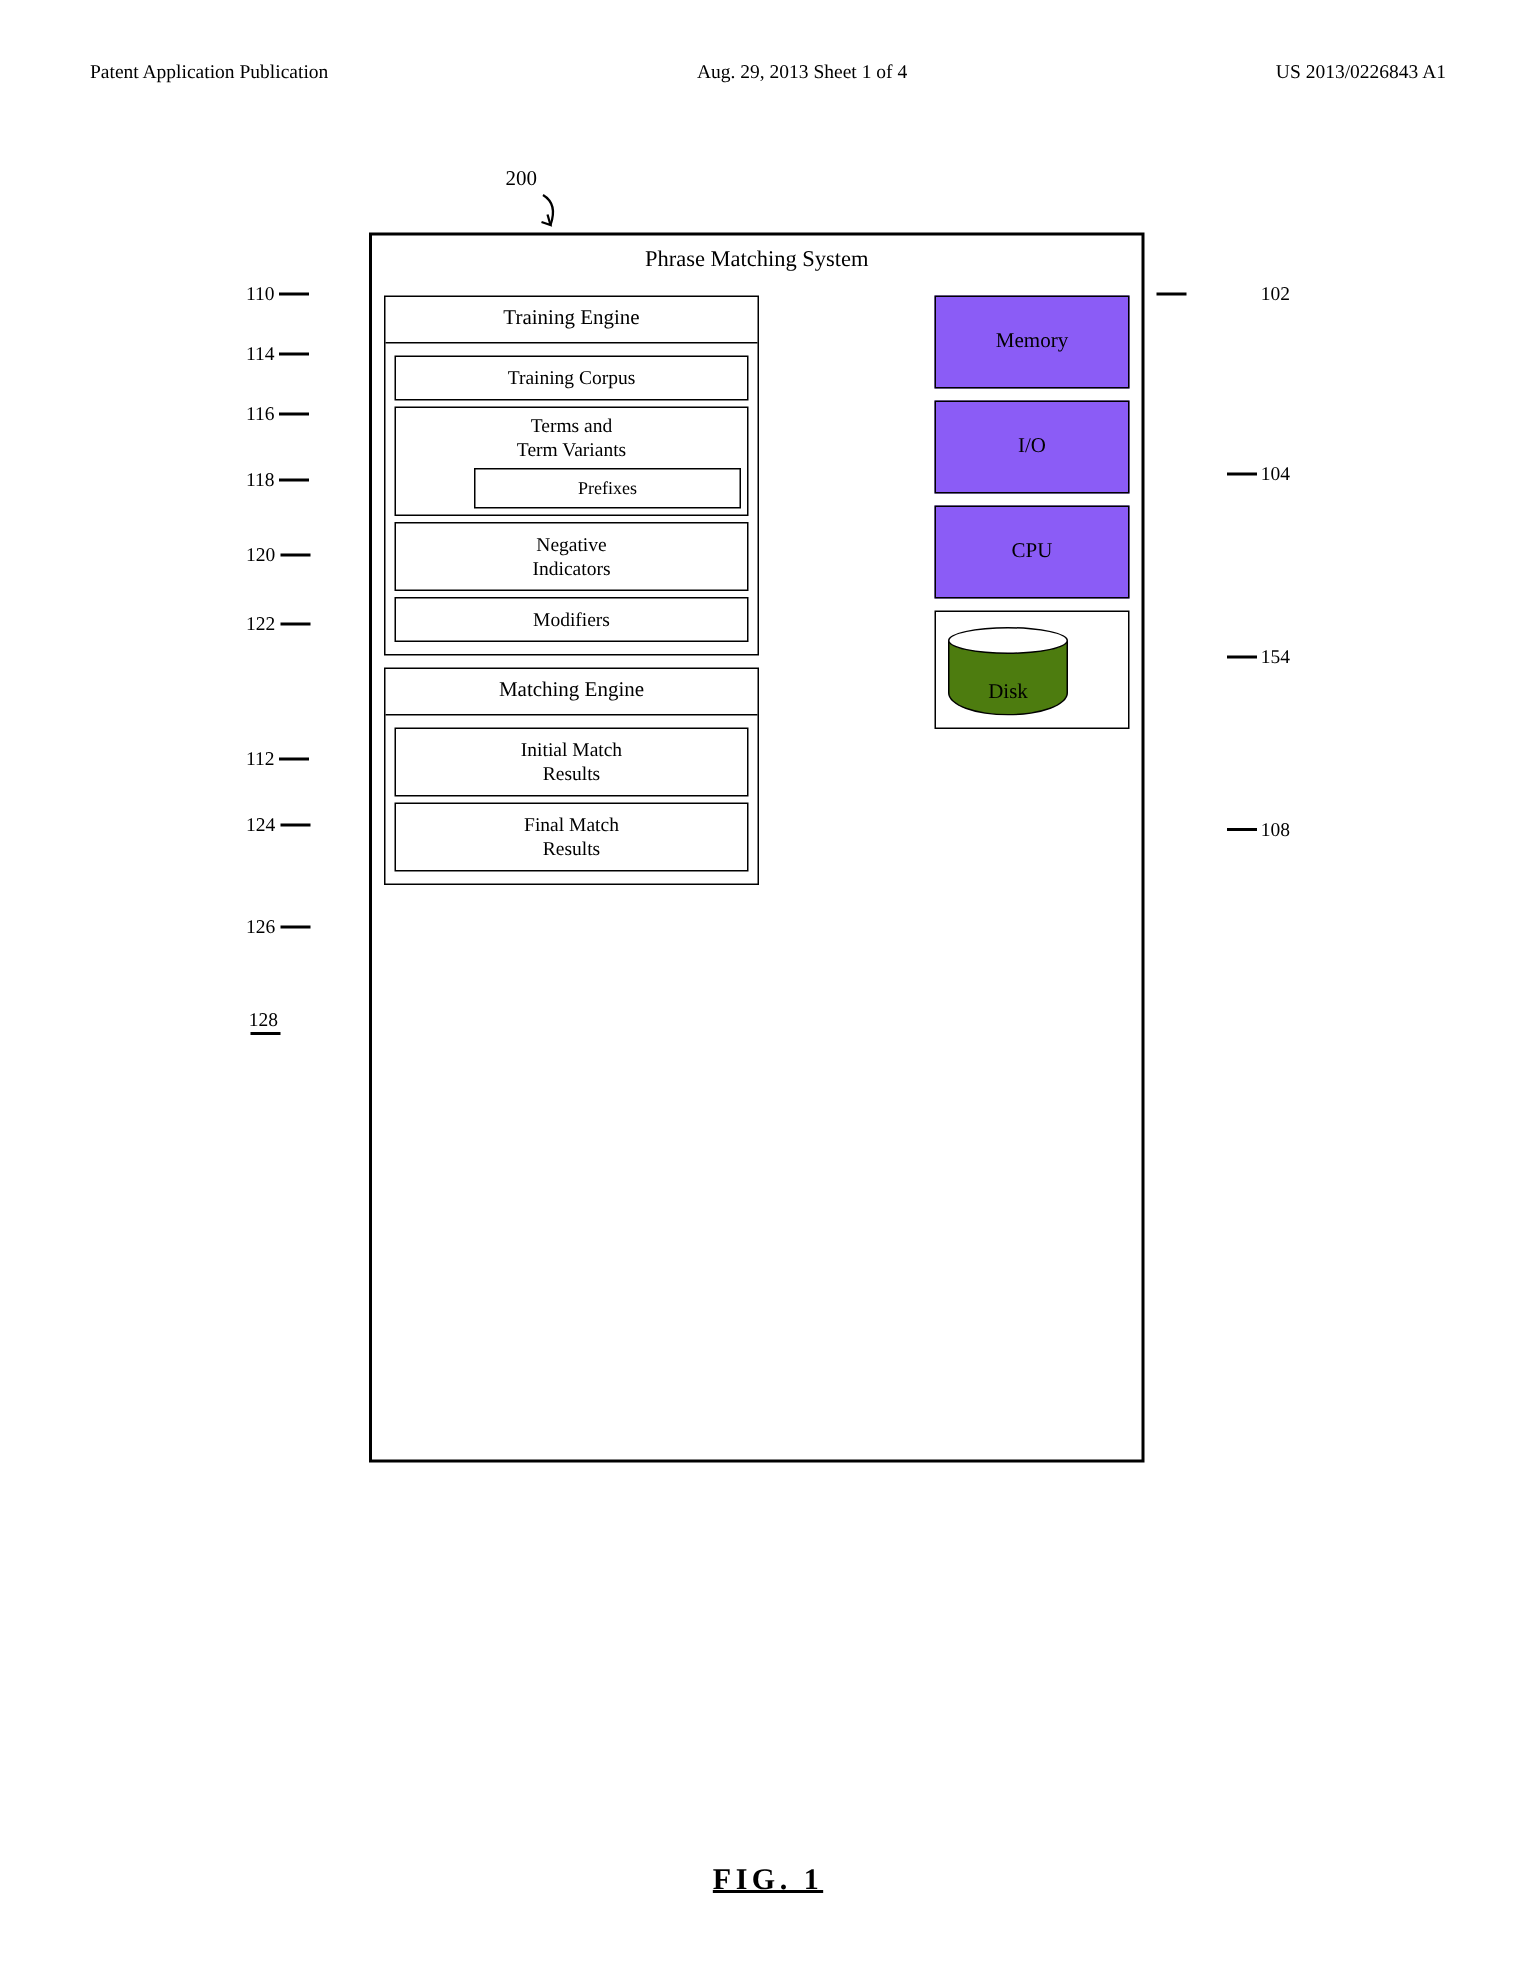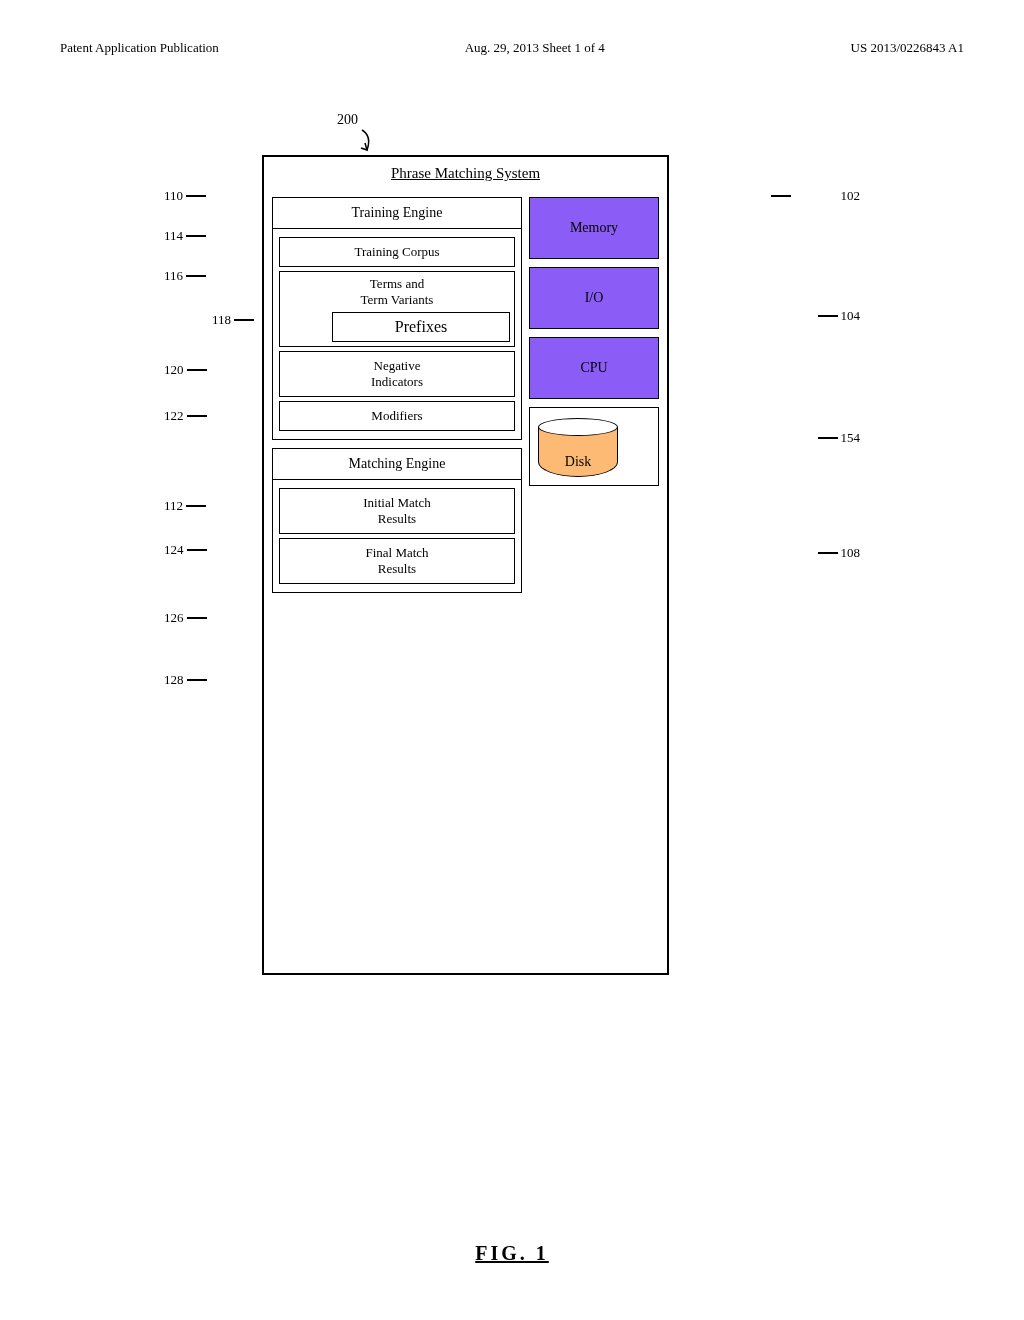--- a/index.html
+++ b/index.html
@@ -28,26 +28,25 @@
       left: 50%;
       transform: translateX(-50%);
       width: 700px;
       height: 900px;
     }
 
     
     .outer-box {
       position: absolute;
       top: 35px;
-      left: 100px;
-      width: 407px;
+      left: 84px;
+      width: 517px;
       height: 820px;
       border: 2px solid #000;
       background: #fff;
-      text-decoration: underline;
     }
 
     .outer-box-title {
       text-align: center;
       padding: 8px;
       font-size: 15px;
       border-bottom: 1px solid transparent;
     }
 
     
@@ -88,21 +87,21 @@
     .nested-box-wrapper {
       border: 1.5px solid #000;
       margin: 4px 0;
       padding: 4px;
     }
 
     .nested-box-inner {
       border: 1.5px solid #000;
       text-align: center;
       padding: 5px 4px;
-      font-size: 16px;
+      font-size: 12px;
       margin-left: 48px;
     }
 
     
     .matching-engine-box {
       border: 1.5px solid #000;
       margin-top: 8px;
     }
 
     .matching-engine-title {
@@ -142,21 +141,21 @@
     }
 
     .disk-body {
       width: 80px;
       height: 50px;
       border-left: 1.5px solid #000;
       border-right: 1.5px solid #000;
       border-bottom: 1.5px solid #000;
       border-bottom-left-radius: 50% 15px;
       border-bottom-right-radius: 50% 15px;
-      background: #fdba74;
+      background: #4d7c0f;
       margin-top: -9px;
       display: flex;
       align-items: flex-end;
       justify-content: center;
       padding-bottom: 6px;
       font-size: 14px;
     }
 
     
     .disk-container {
@@ -245,21 +244,21 @@
   <div style="position:absolute; top:108px; left:2px; font-size:13px; display:flex; align-items:center;">
     <span>114</span>
     <span style="display:inline-block; width:20px; height:1.5px; background:#000; margin-left:3px;"></span>
   </div>
 
   <div style="position:absolute; top:148px; left:2px; font-size:13px; display:flex; align-items:center;">
     <span>116</span>
     <span style="display:inline-block; width:20px; height:1.5px; background:#000; margin-left:3px;"></span>
   </div>
 
-  <div style="position:absolute; top:192px; left:2px; font-size:13px; display:flex; align-items:center;margin-left:48px;">
+  <div style="position:absolute; top:192px; left:2px; font-size:13px; display:flex; align-items:center;">
     <span>118</span>
     <span style="display:inline-block; width:20px; height:1.5px; background:#000; margin-left:3px;"></span>
   </div>
 
   <div style="position:absolute; top:242px; left:2px; font-size:13px; display:flex; align-items:center;">
     <span>120</span>
     <span style="display:inline-block; width:20px; height:1.5px; background:#000; margin-left:3px;"></span>
   </div>
 
   <div style="position:absolute; top:288px; left:2px; font-size:13px; display:flex; align-items:center;">
@@ -275,21 +274,21 @@
   <div style="position:absolute; top:422px; left:2px; font-size:13px; display:flex; align-items:center;">
     <span>124</span>
     <span style="display:inline-block; width:20px; height:1.5px; background:#000; margin-left:3px;"></span>
   </div>
 
   <div style="position:absolute; top:490px; left:2px; font-size:13px; display:flex; align-items:center;">
     <span>126</span>
     <span style="display:inline-block; width:20px; height:1.5px; background:#000; margin-left:3px;"></span>
   </div>
 
-  <div style="position:absolute; top:552px; left:2px; font-size:13px; display:flex; align-items:center;">
+  <div style="position:absolute; top:552px; left:2px; font-size:13px; display:flex; align-items:center;flex-direction:column;">
     <span>128</span>
     <span style="display:inline-block; width:20px; height:1.5px; background:#000; margin-left:3px;"></span>
   </div>
 
   <div style="position:absolute; top:68px; right:2px; font-size:13px; display:flex; align-items:center;gap:47px;">
     <span style="display:inline-block; width:20px; height:1.5px; background:#000; margin-right:3px;"></span>
     <span>102</span>
   </div>
 
   <div style="position:absolute; top:188px; right:2px; font-size:13px; display:flex; align-items:center;">

